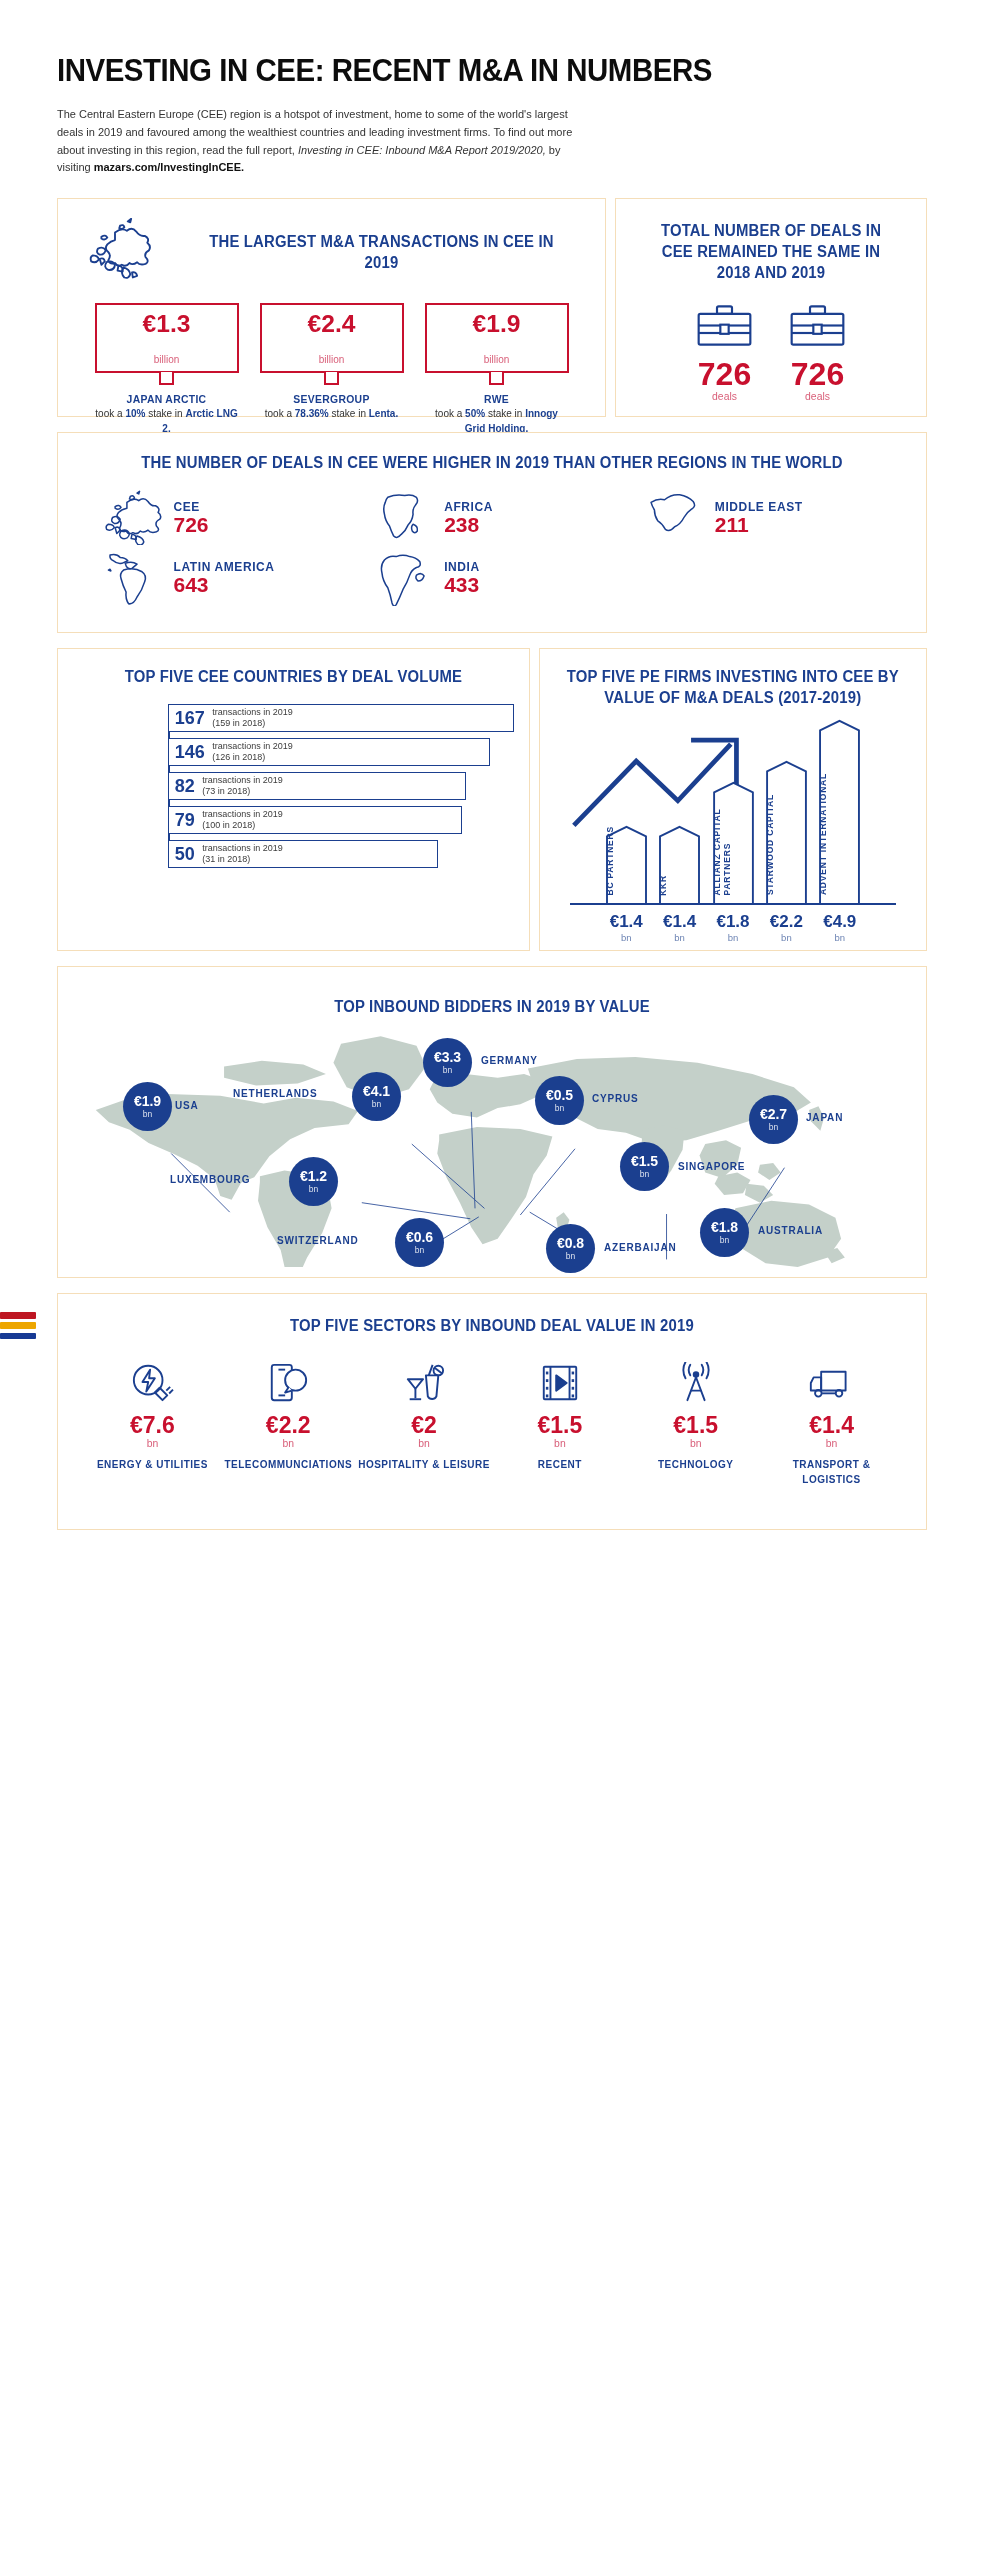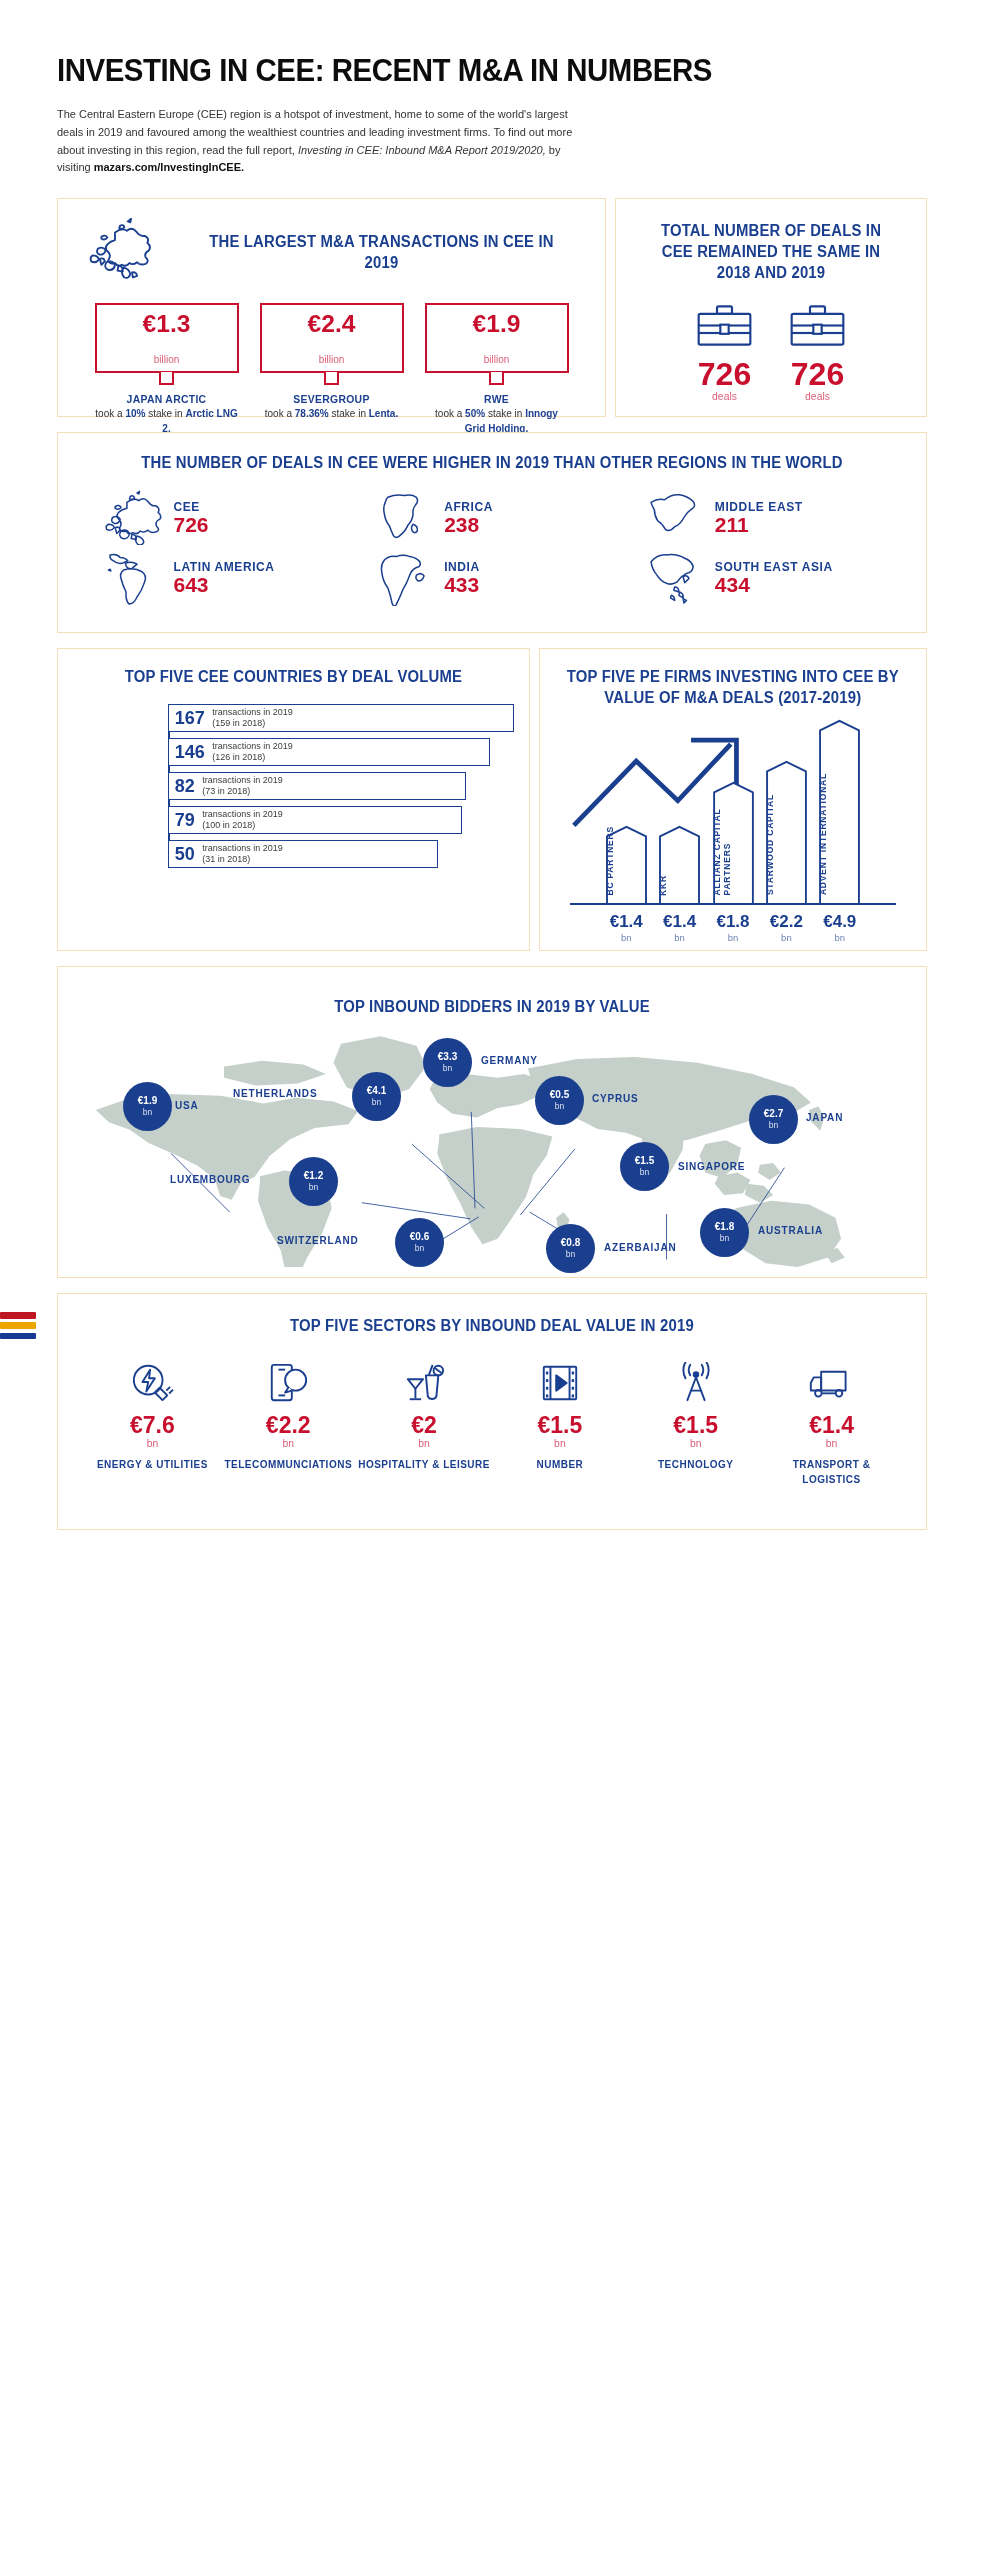--- a/index.html
+++ b/index.html
@@ -143,21 +143,21 @@
 
   
   .sec4 { margin-top: 15px; height: 312px; padding: 29px 0 0; }
   .map-area { position: relative; height: 244px; margin-top: 5.7px; }
   .map-svg { position: absolute; left: 0; top: 0; width: 100%; height: 100%; }
   .pin {
     position: absolute; width: 49px; height: 49px; border-radius: 50%;
     background: var(--blue); color: #fff; display: flex; flex-direction: column;
     align-items: center; justify-content: center; z-index: 3;
   }
-  .pin .pv { font-size: 10px; font-weight: 700; line-height: 1; }
+  .pin .pv { font-size: 14px; font-weight: 700; line-height: 1; }
   .pin .pu { font-size: 8.5px; opacity: .85; margin-top: 0.9px; }
   .pin-name {
     position: absolute; font-size: 10px; font-weight: 700;
     color: var(--blue); letter-spacing: 0.8px; white-space: nowrap; z-index: 3;
   }
 
   
   .sec5 { margin-top: 15px; height: 237px; padding: 21px 0 0; }
   .sectors { display: flex; justify-content: space-around; margin-top: 24.6px; padding: 0 26.5px; }
   .sector { text-align: center; width: 132px; }
@@ -349,36 +349,20 @@
             <path d="M10 10 q6 -6 14 -4 q8 -3 16 0 q7 1 12 6 q2 6 -4 7 q-6 3 -8 9 q-3 9 -8 17 q-4 10 -8 18 q-3 4 -5 -2 q-2 -10 -5 -18 q-6 -8 -7 -18 q-2 -9 3 -15 z"></path>
             <path d="M48 28 q6 -4 9 1 q-2 6 -7 6 q-4 -3 -2 -7 z"></path>
           </g>
         </svg>
         <div class="region-txt">
           <div class="rname">INDIA</div>
           <div class="rnum">433</div>
         </div>
       </div>
 
-      <div class="region">
-        <svg class="region-ico" viewBox="0 0 70 64">
-          <g fill="none" stroke="#1b3f8f" stroke-width="1.8" stroke-linejoin="round">
-            <path d="M6 12 q8 -9 18 -8 q12 -2 22 4 q8 3 10 10 q-1 7 -8 8 q-7 4 -11 10 q-6 4 -12 2 q-8 -3 -12 -10 q-6 -7 -7 -16 z"></path>
-            <path d="M44 30 q5 -3 7 2 l-5 5 z"></path>
-            <path d="M34 42 q5 0 5 6 l-6 -2 z"></path>
-            <path d="M40 48 q5 2 4 7 l-5 -3 z"></path>
-            <path d="M30 52 q4 1 4 6 l-5 -3 z"></path>
-            <path d="M44 56 l4 2 -3 3 z"></path>
-          </g>
-        </svg>
-        <div class="region-txt">
-          <div class="rname">SOUTH EAST ASIA</div>
-          <div class="rnum">434</div>
-        </div>
-      </div>
 
     </div>
   </div>
 
   <div class="row sec3">
 
     <div class="card sec3-left">
       <div class="card-title">TOP FIVE CEE COUNTRIES BY DEAL VOLUME</div>
       <div class="bars">
         <div class="axis-line"></div>
@@ -706,21 +690,21 @@
                 <line x1="36.5" y1="10" x2="36.5" y2="13"></line>
                 <line x1="36.5" y1="18" x2="36.5" y2="21"></line>
                 <line x1="36.5" y1="26" x2="36.5" y2="29"></line>
                 <line x1="36.5" y1="34" x2="36.5" y2="37"></line>
               </g>
             </g>
           </svg>
         </div>
         <div class="sector-val">€1.5</div>
         <div class="sector-unit">bn</div>
-        <div class="sector-name">NUMBER</div>
+        <div class="sector-name">RECENT</div>
       </div>
 
       <div class="sector">
         <div class="sector-ico">
           <svg width="44" height="42" viewBox="0 0 46 44">
             <g fill="none" stroke="#1b3f8f" stroke-width="2" stroke-linecap="round">
               <path d="M17 14 a7 9 0 0 1 0 -11"></path>
               <path d="M29 14 a7 9 0 0 0 0 -11"></path>
               <path d="M12 17 a11 14 0 0 1 0 -17"></path>
               <path d="M34 17 a11 14 0 0 0 0 -17"></path>

